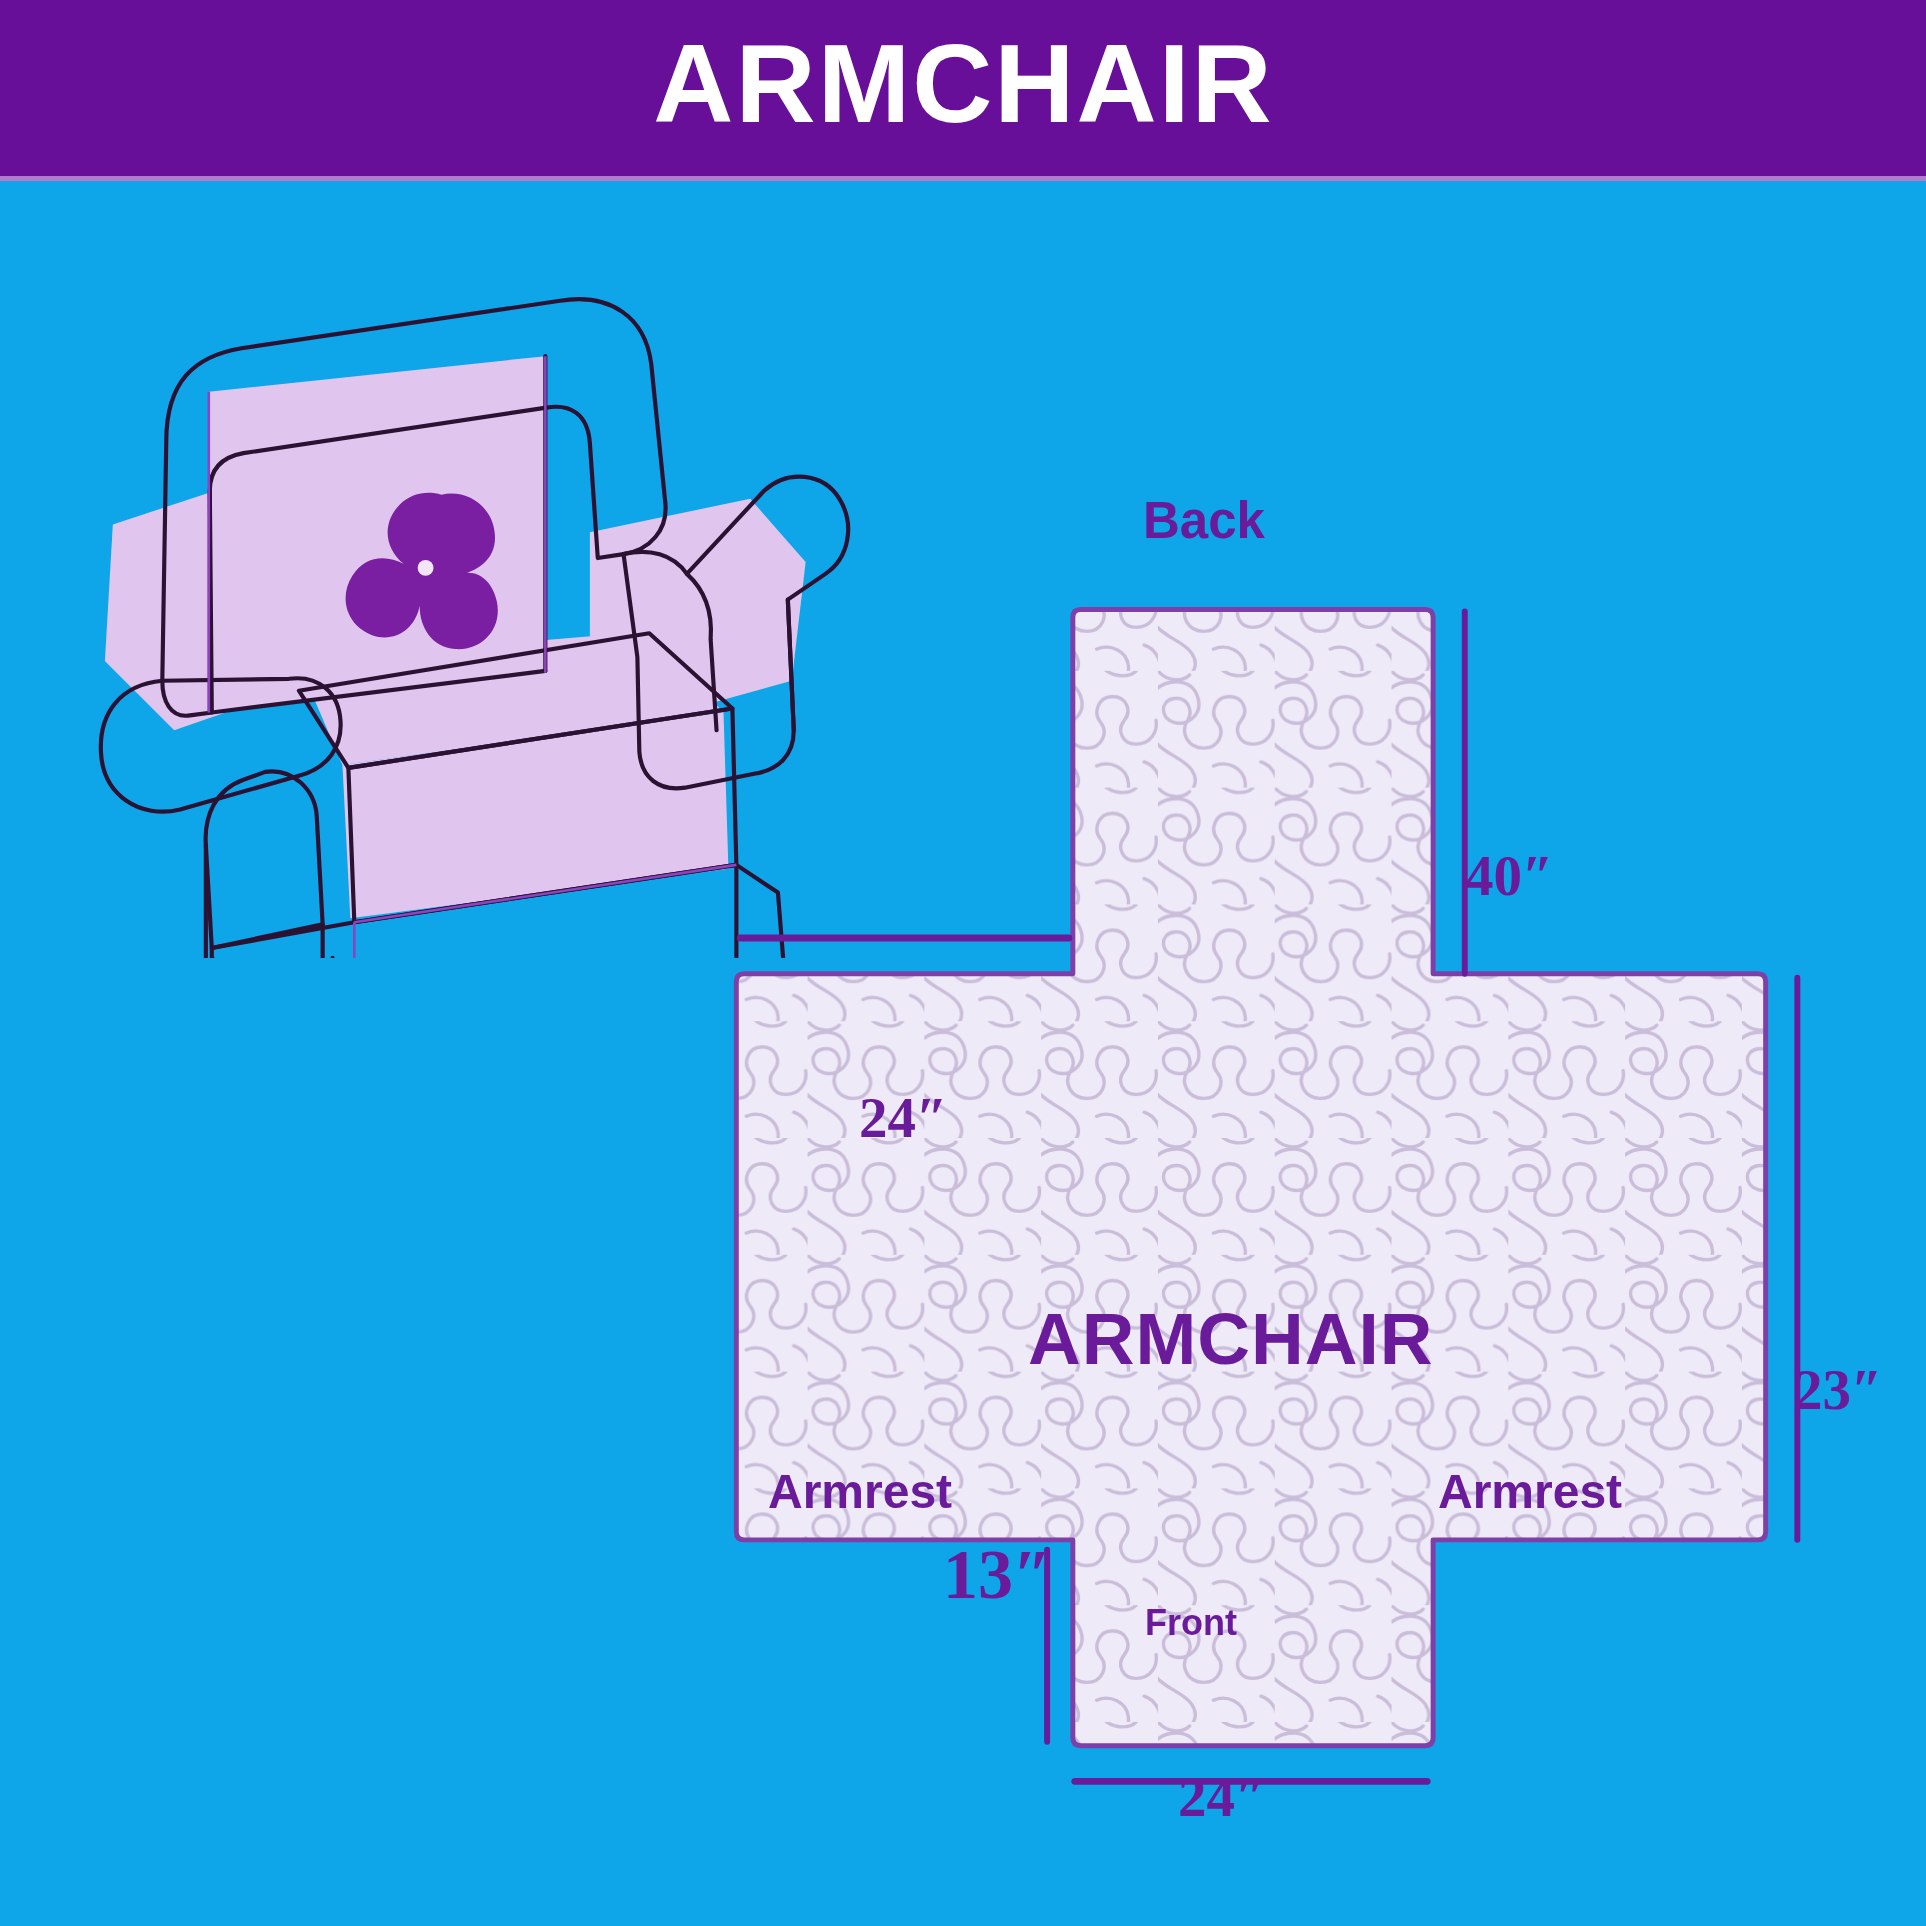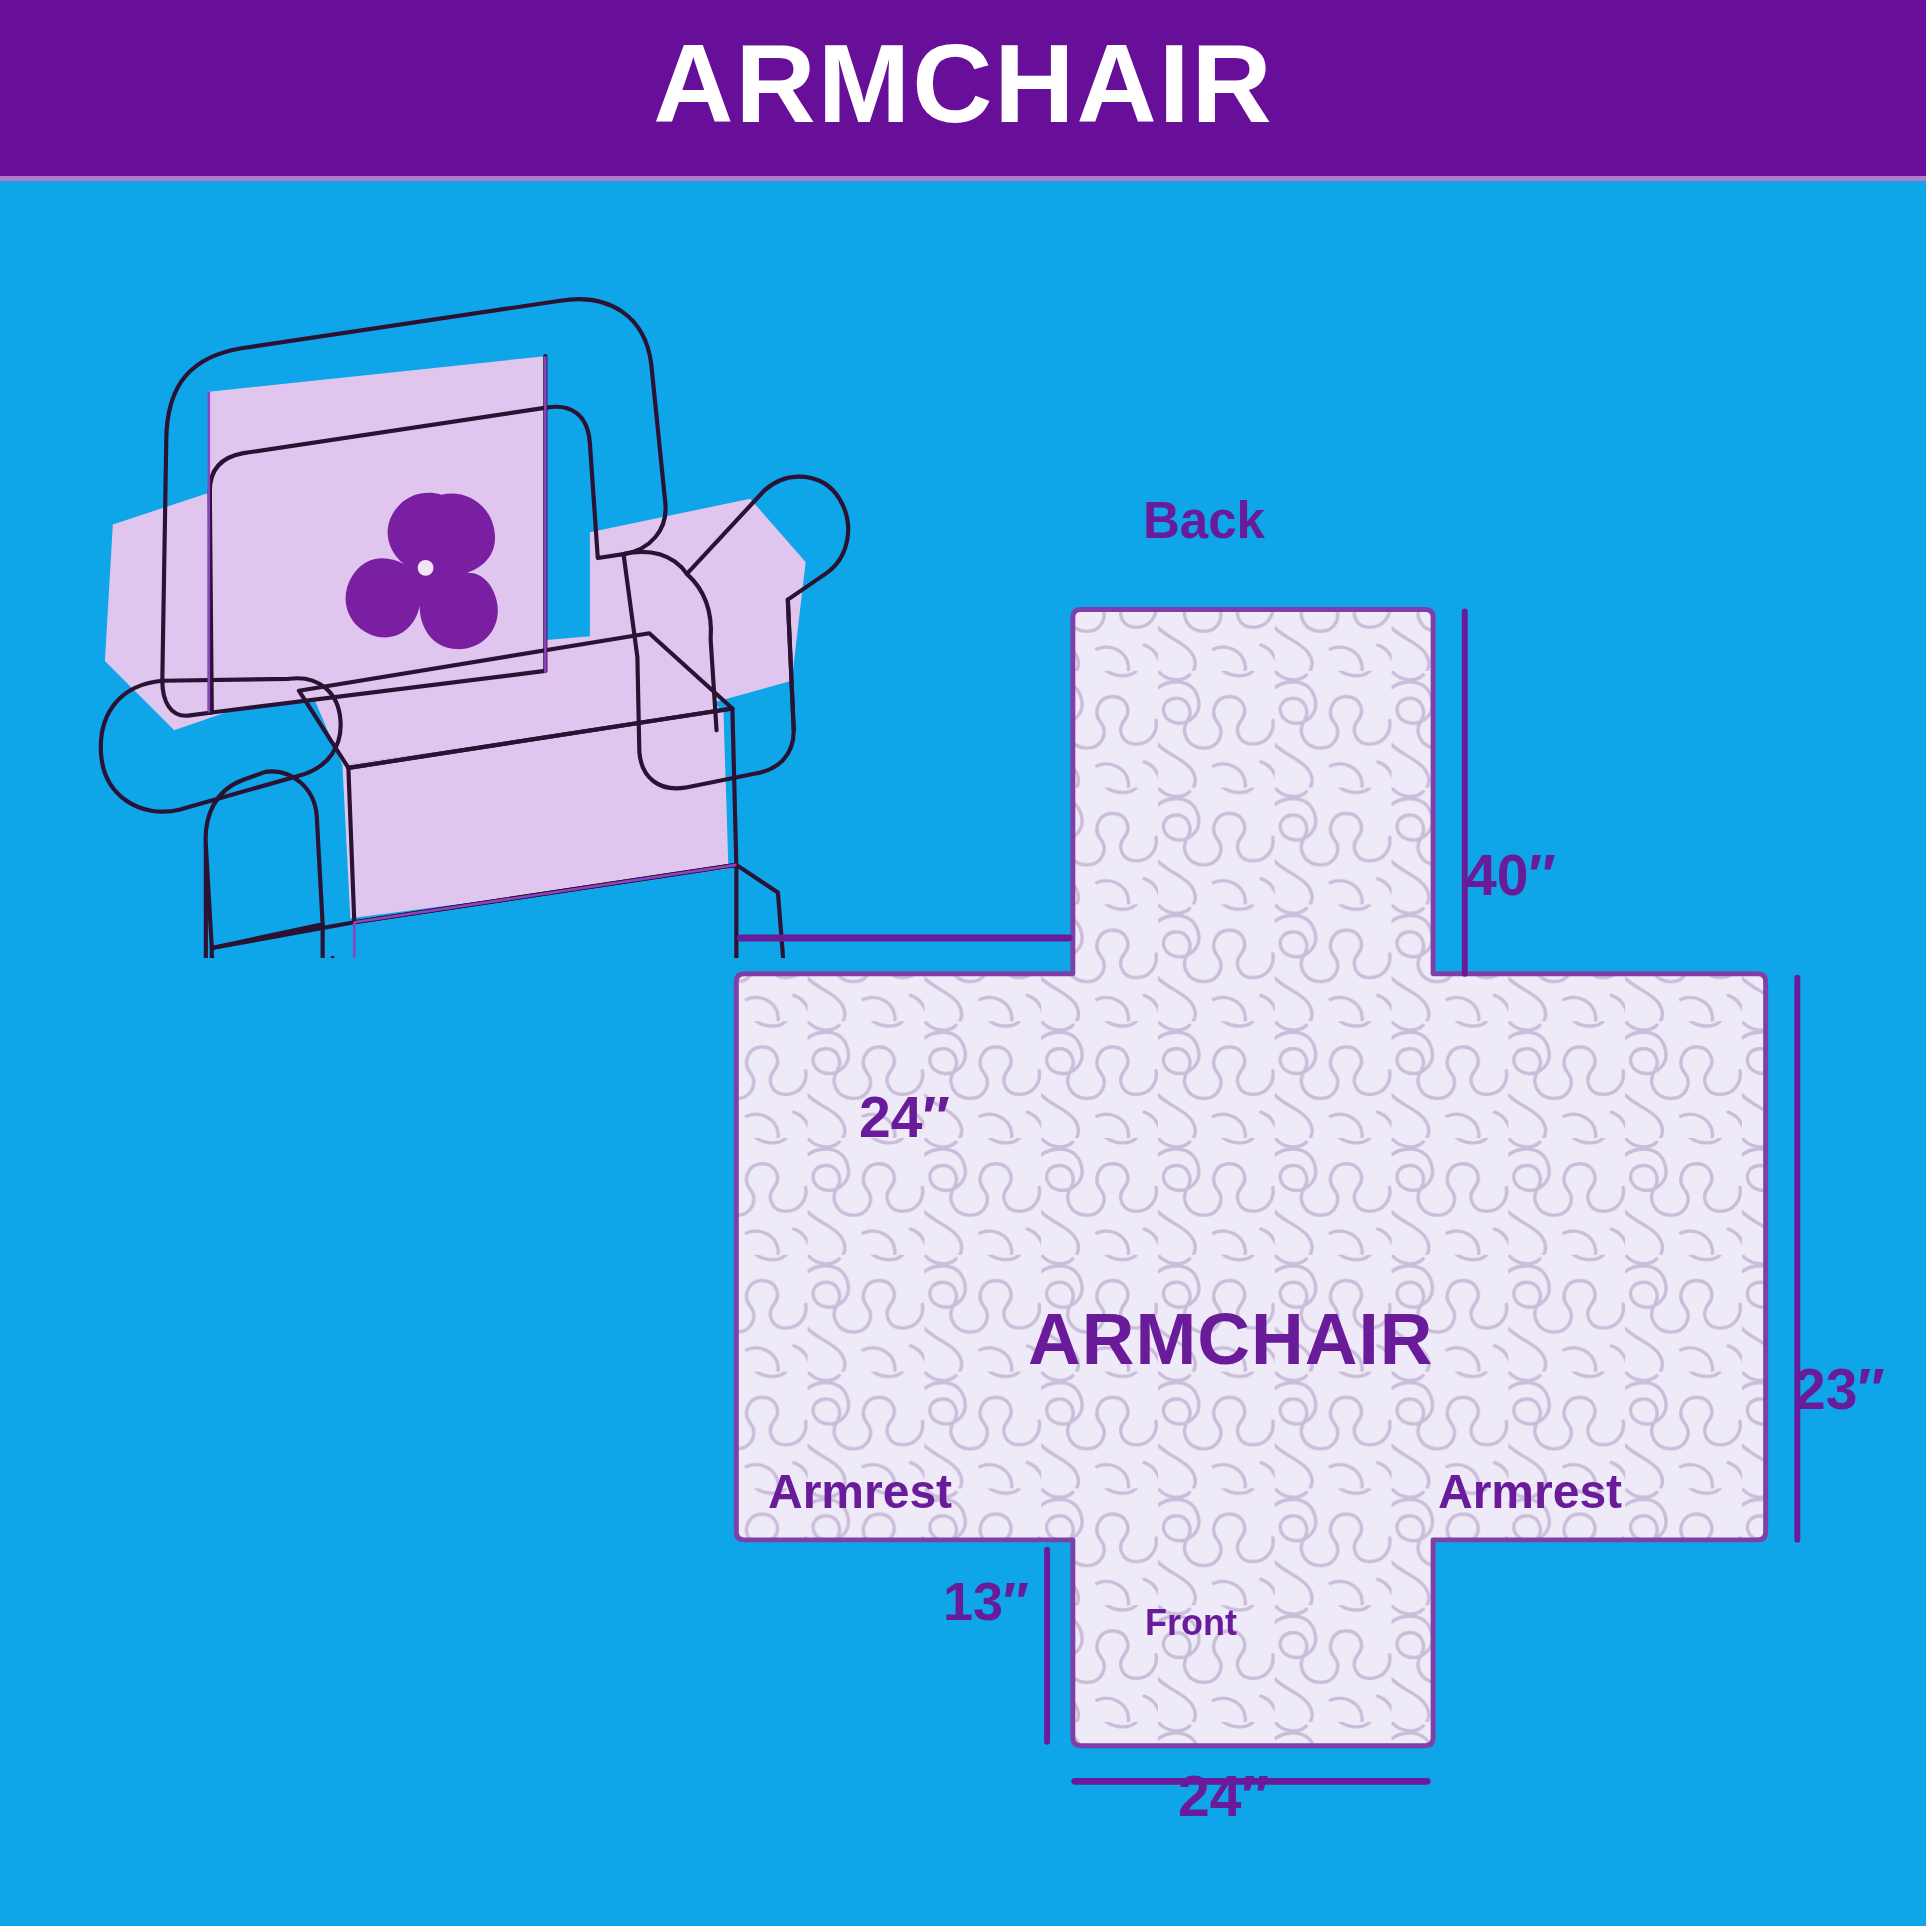--- a/index.html
+++ b/index.html
@@ -40,21 +40,21 @@
 
   
   #pattern-diagram{
     position:absolute; left:574px; top:554px; width:1352px; height:1267px;
   }
   #pattern-diagram svg{ width:100%; height:100%; display:block; overflow:visible; }
 
   .dim-text{
     position:absolute;
     color:#6A1B9A;
-    font-family:Liberation Sans, sans-serif;
+    font-family:Liberation Serif, serif;
     font-weight:bold;
     white-space:nowrap;
     line-height:1;
   }
   .part-label{
     position:absolute;
     color:#6A1B9A;
     font-family:"Liberation Sans", sans-serif;
     font-weight:bold;
     white-space:nowrap;
@@ -63,21 +63,21 @@
 
   #label-back      { left:1143px; top:495px; font-size:51px; }
   #label-armchair  { left:1028px; top:1302px; font-size:73px; letter-spacing:1px; }
   #label-armrest-left  { left:768px;  top:1468px; font-size:48px; }
   #label-armrest-right { left:1438px; top:1468px; font-size:48px; }
   #label-front     { left:1145px; top:1605px; font-size:36px; }
 
   #dim-40 { left:1465px; top:847px;  font-size:57px; }
   #dim-23 { left:1794px; top:1317px; font-size:57px;margin-top:44px; }
   #dim-24-top { left:859px;  top:1089px; font-size:57px; }
-  #dim-13 { left:943px;  top:1574px; font-size:54px; }
+  #dim-13 { left:943px;  top:1540px; font-size:70px; }
   #dim-24-bottom { left:1178px; top:1768px; font-size:57px; }
 </style>
 </head>
 <body>
 
 <div id="page">
 
   <div id="header-banner">
     <div id="header-title">ARMCHAIR</div>
   </div>

